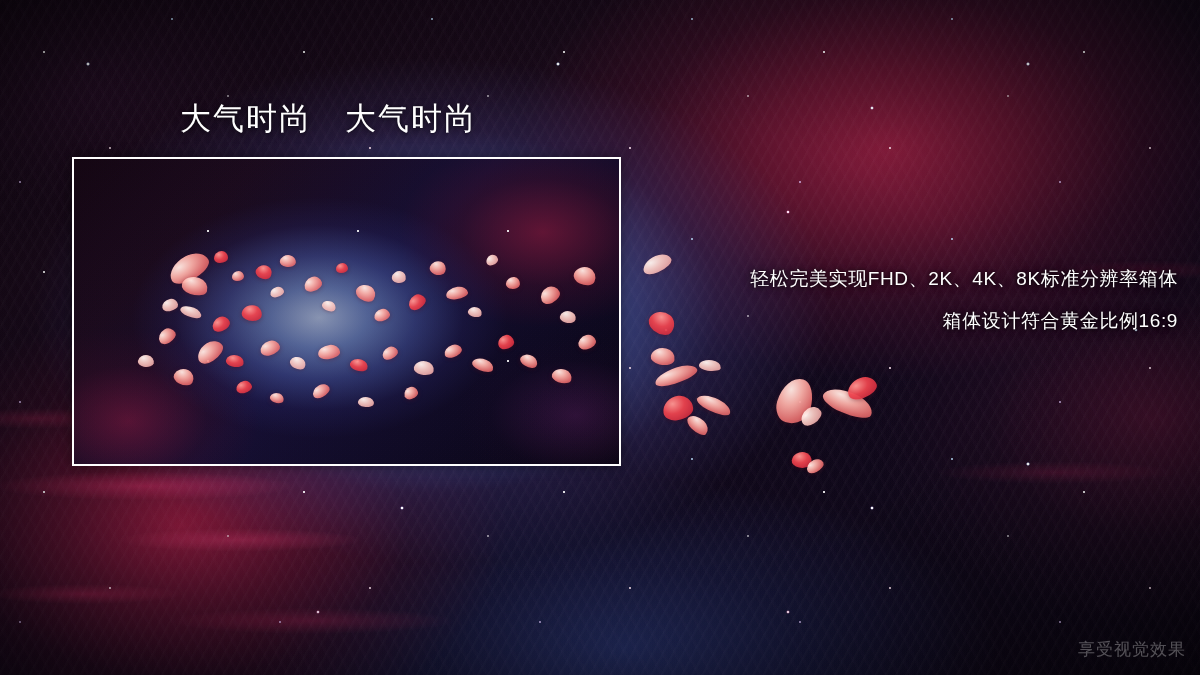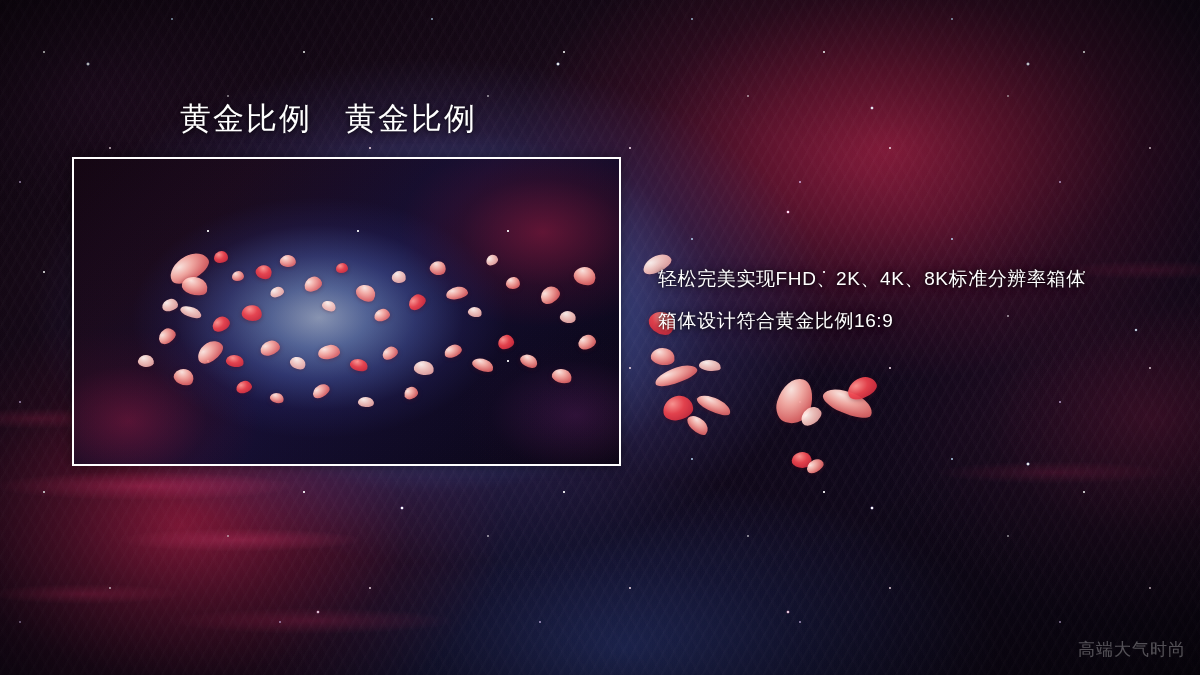--- a/index.html
+++ b/index.html
@@ -257,20 +257,21 @@
   .body-line {
     color: #ffffff;
     font-size: 19px;
     line-height: 42px;
     letter-spacing: 0.6px;
     white-space: nowrap;
     text-shadow:
       0 0 3px rgba(0,0,0,0.60),
       0 1px 6px rgba(0,0,0,0.55),
       0 0 14px rgba(0,0,0,0.35);
+    text-align: right;
   }
 
   #watermark {
     position: absolute;
     right: 14px;
     bottom: 14px;
     color: rgba(255,255,255,0.30);
     font-size: 17px;
     letter-spacing: 1px;
     white-space: nowrap;
@@ -357,22 +358,22 @@
         <div class="petal soft" style="left: 196px; top: 234px; width: 14px; height: 10px; transform: rotate(20deg);"></div>
         <div class="petal soft" style="left: 238px; top: 226px; width: 18px; height: 12px; transform: rotate(-28deg);"></div>
         <div class="petal pale" style="left: 284px; top: 238px; width: 16px; height: 10px; transform: rotate(8deg);"></div>
         <div class="petal soft" style="left: 330px; top: 228px; width: 14px; height: 12px; transform: rotate(-16deg);"></div>
         <div class="petal soft" style="left: 100px; top: 210px; width: 20px; height: 16px; transform: rotate(26deg);"></div>
         <div class="petal soft" style="left: 84px; top: 170px; width: 18px; height: 14px; transform: rotate(-30deg);"></div>
         <div class="petal pale" style="left: 64px; top: 196px; width: 16px; height: 12px; transform: rotate(10deg);"></div>
       </div>
   </div>
 
-  <div id="headline">黄金比例　黄金比例</div>
+  <div id="headline">大气时尚　大气时尚</div>
 
   <div id="body-copy">
     <div class="body-line">轻松完美实现FHD、2K、4K、8K标准分辨率箱体</div>
     <div class="body-line">箱体设计符合黄金比例16:9</div>
   </div>
 
-  <div id="watermark">高端大气时尚</div>
+  <div id="watermark">享受视觉效果</div>
 
 </div>
 
 </body></html>

